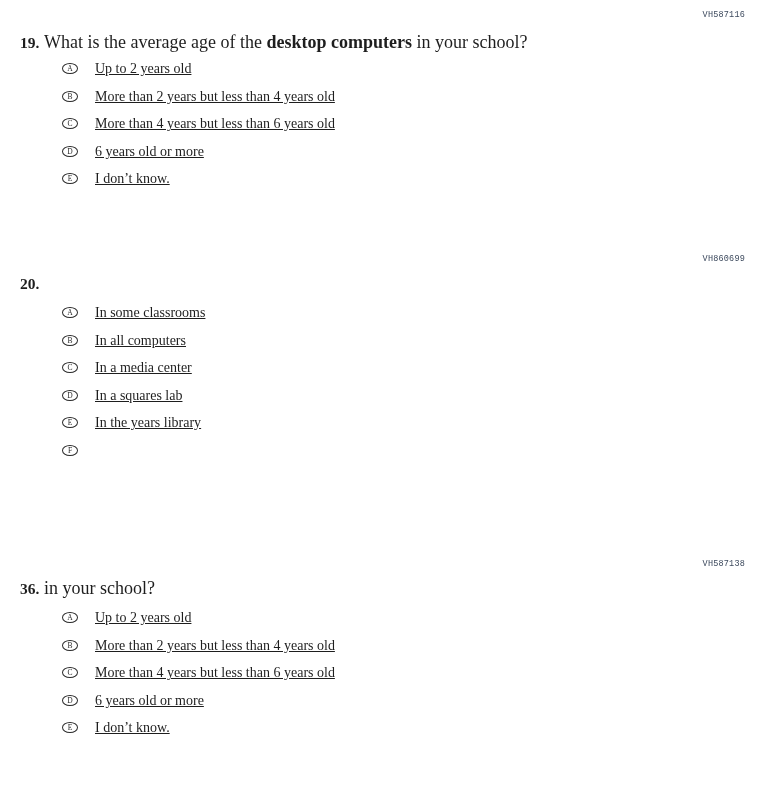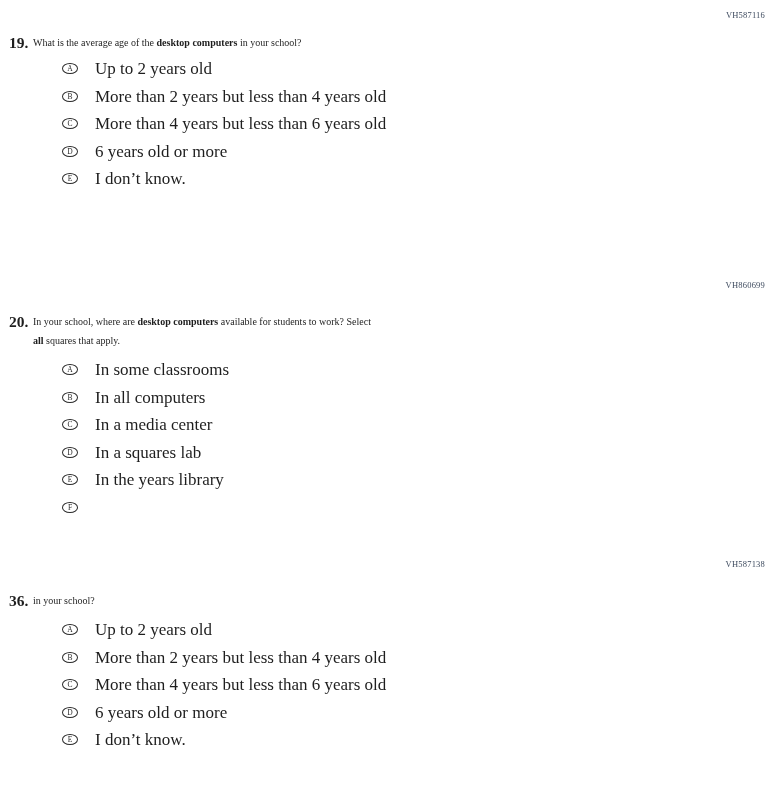--- a/index.html
+++ b/index.html
@@ -12,47 +12,48 @@
     overflow: hidden;
   }
   .page {
     position: relative;
     width: 765px;
     height: 790px;
     background: #ffffff;
   }
   .q-block { position: absolute; left: 0; width: 765px; }
   .q-block-1 { top: 10px; }
-  .q-block-2 { top: 280px; }
+  .q-block-2 { top: 254px; }
   .q-block-3 { top: 559px; }
 
   .q-code {
     text-align: right;
+    padding-right: 20px;
     font-size: 8.5px;
     line-height: 10px;
     letter-spacing: 0.2px;
     color: #3d4a5e;
-    font-family: Liberation Serif, serif;
+    font-family: Liberation Mono, monospace;
   }
 
   .q-row {
     display: flex;
     margin-top: 13px;
-    padding-left: 9px;
-  }
-  .q-block-2 .q-row, .q-block-3 .q-row { margin-top: 22px; }
+    padding-left: 20px;
+  }
+  .q-block-2 .q-row, .q-block-3 .q-row { margin-top: 10px; }
 
   .q-number {
     font-weight: bold;
     font-size: 15.5px;
     line-height: 19px;
     width: 24px;
     flex: 0 0 24px;
   }
-  .q-text { font-size: 10px; line-height: 19px; }
+  .q-text { font-size: 18px; line-height: 19px; }
   .q-line { white-space: nowrap; }
   .q-line .seg-bold { font-weight: bold; }
 
   .options { margin-top: 3px; padding-left: 62px; }
   .q-block-2 .options, .q-block-3 .options { margin-top: 6px; }
 
   .option {
     display: flex;
     align-items: center;
     height: 27.5px;
@@ -69,23 +70,24 @@
     margin-right: 17px;
   }
   .bubble-letter {
     font-size: 7.5px;
     line-height: 1;
     color: #2a2a2a;
     font-family: "Liberation Serif", serif;
     transform: translateY(-0.5px);
   }
   .option-text {
-    font-size: 17px;
+    font-size: 14px;
     line-height: 19px;
     white-space: nowrap;
+    text-decoration: underline;
   }
 </style>
 </head>
 <body>
 
 <div class="page">
     <section class="q-block q-block-1">
       <div class="q-code">VH587116</div>
       <div class="q-row">
         <div class="q-number">19.</div>
@@ -123,24 +125,20 @@
             <span class="bubble-letter">E</span>
           </span>
           <span class="option-text">I don’t know.</span>
         </div>
       </div>
     </section>
     <section class="q-block q-block-2">
       <div class="q-code">VH860699</div>
       <div class="q-row">
         <div class="q-number">20.</div>
-        <div class="q-text">
-          <div class="q-line"><span class="seg">In your school, where are </span><span class="seg-bold">desktop computers</span><span class="seg"> available for students to work? Select</span></div>
-          <div class="q-line"><span class="seg-bold">all</span><span class="seg"> squares that apply.</span></div>
-        </div>
       </div>
       <div class="options">
         <div class="option">
           <span class="bubble">
             <span class="bubble-letter">A</span>
           </span>
           <span class="option-text">In some classrooms</span>
         </div>
         <div class="option">
           <span class="bubble">

